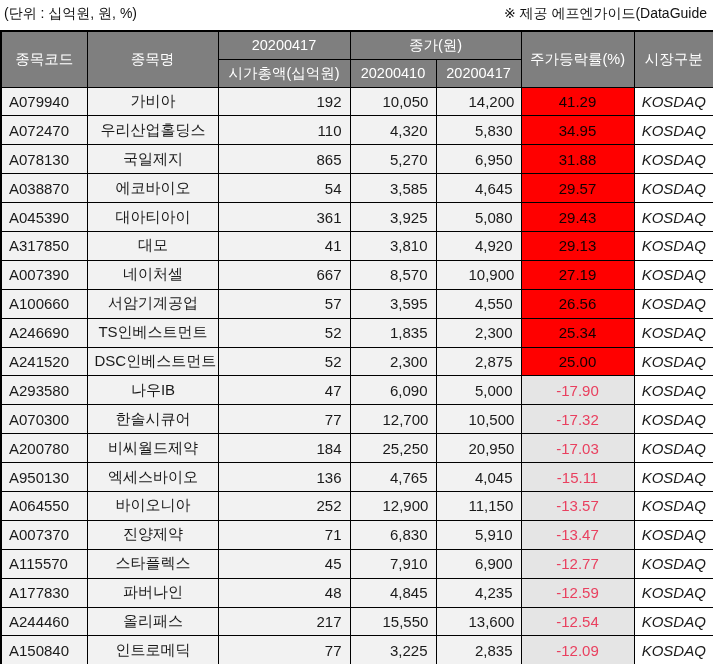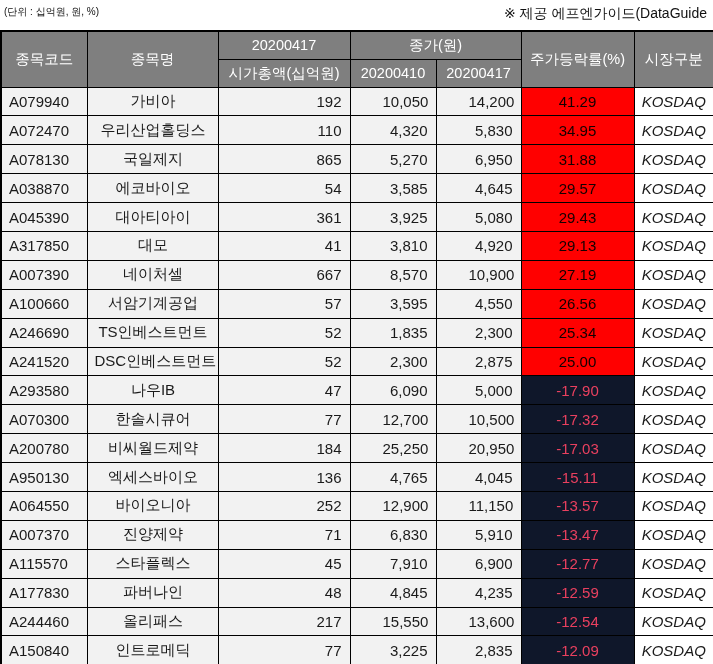--- a/index.html
+++ b/index.html
@@ -17,21 +17,21 @@
   }
   .toplabels {
     position: relative;
     height: 30px;
     width: 713px;
   }
   .unit-label {
     position: absolute;
     left: 4px;
     top: 5px;
-    font-size: 10px;
+    font-size: 14px;
     color: #111111;
     white-space: nowrap;
   }
   .source-label {
     position: absolute;
     right: 6px;
     top: 5px;
     font-size: 14px;
     color: #111111;
     white-space: nowrap;
@@ -63,21 +63,21 @@
     color: #1a1a1a;
     font-size: 15px;
     padding: 0 6px;
   }
   td.c-code { text-align: left; padding-left: 7px; }
   td.c-name { text-align: center; padding-left: 7px; }
   td.c-num  { text-align: right; padding-right: 8px; padding-left: 32px; }
   td.c-change { text-align: center; padding: 0 22px; }
   td.c-market { background: #ffffff; text-align: center; padding: 0 4px; font-style: italic; }
   td.c-change[data-dir="up"]   { background: #ff0000; color: #140000; }
-  td.c-change[data-dir="down"] { background: #0f172a; color: #e9405f; }
+  td.c-change[data-dir="down"] { background: #e5e5e5; color: #e9405f; }
 </style>
 </head>
 <body>
 
 <div class="page">
 
   <div class="toplabels">
     <span class="unit-label">(단위 : 십억원, 원, %)</span>
     <span class="source-label">※ 제공 에프엔가이드(DataGuide</span>
   </div>

